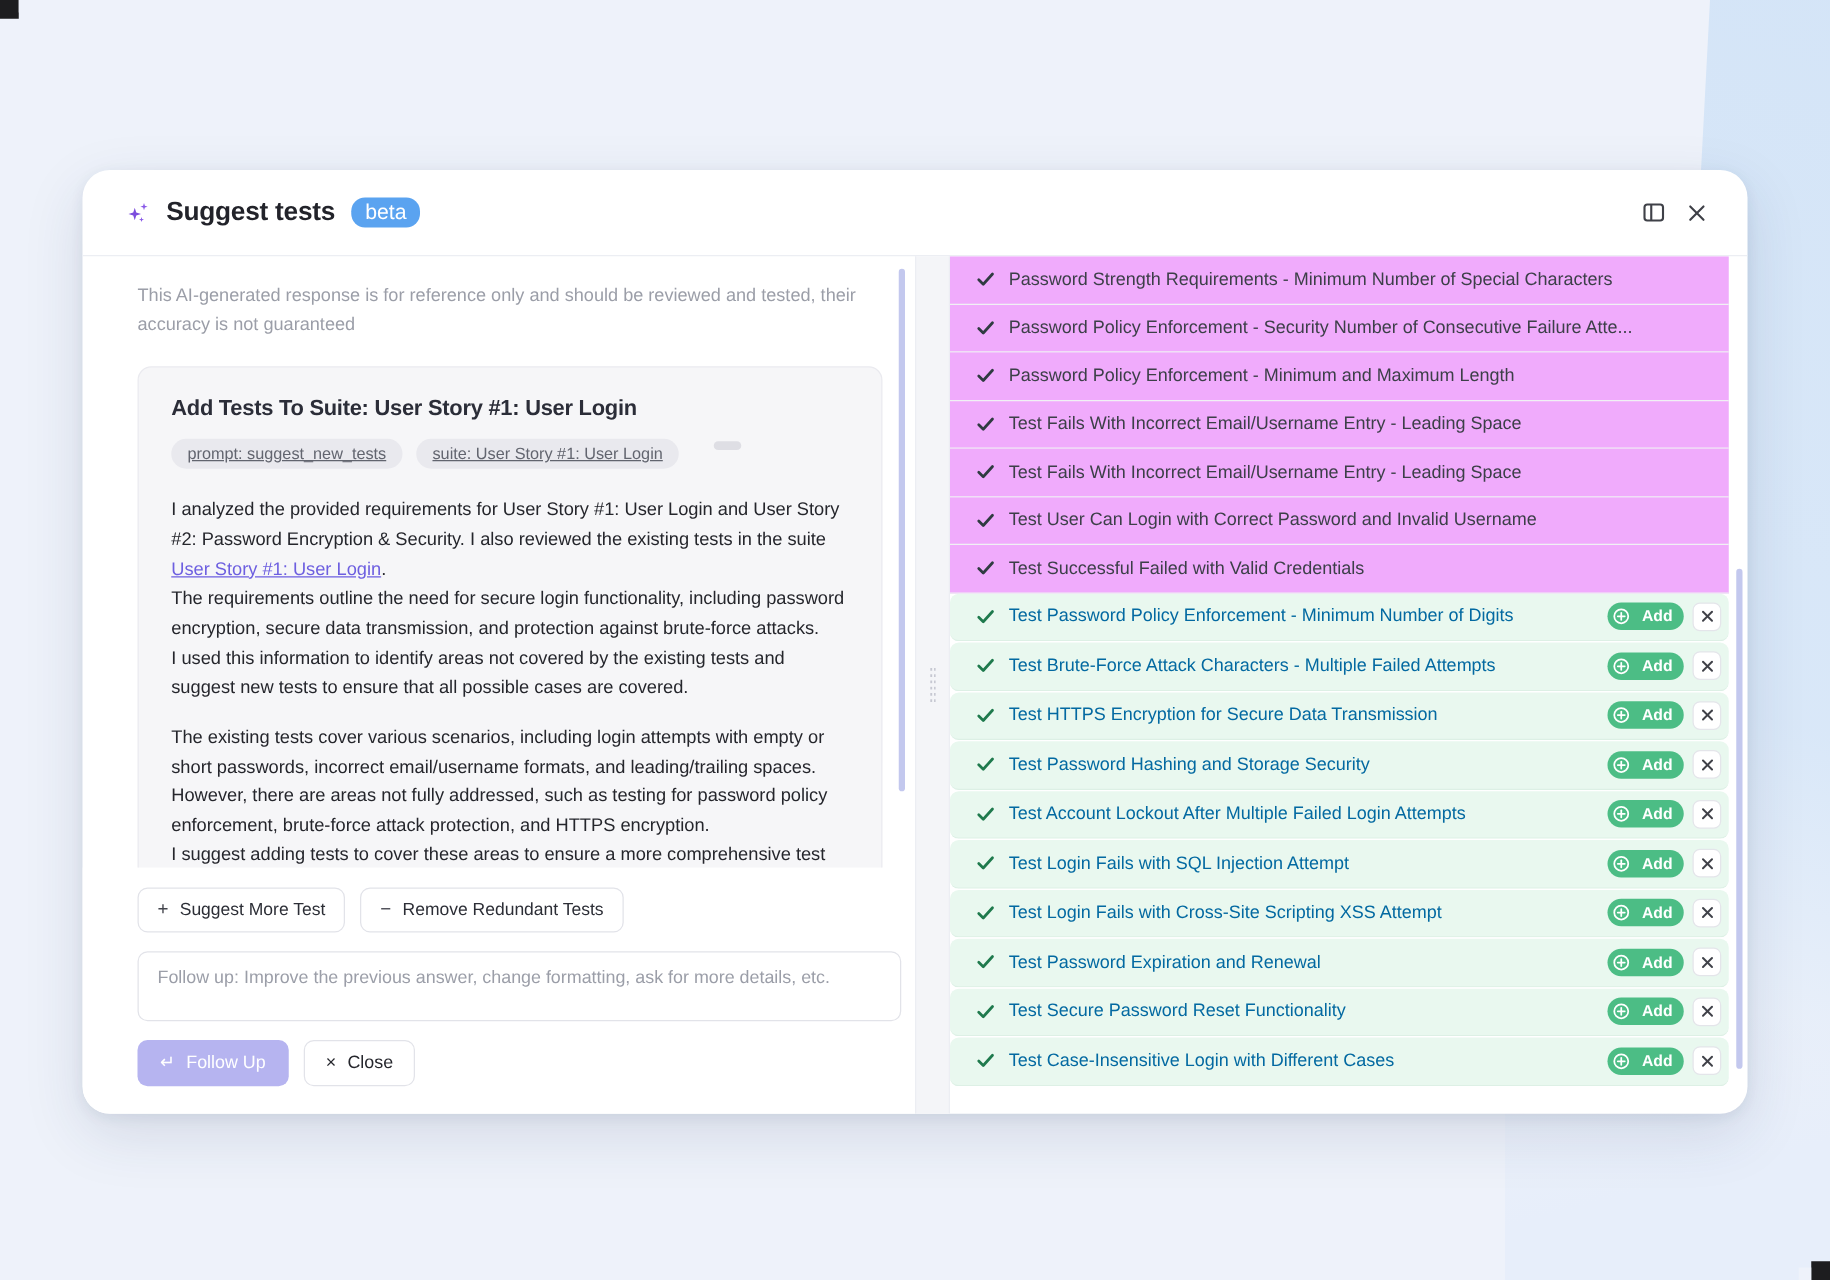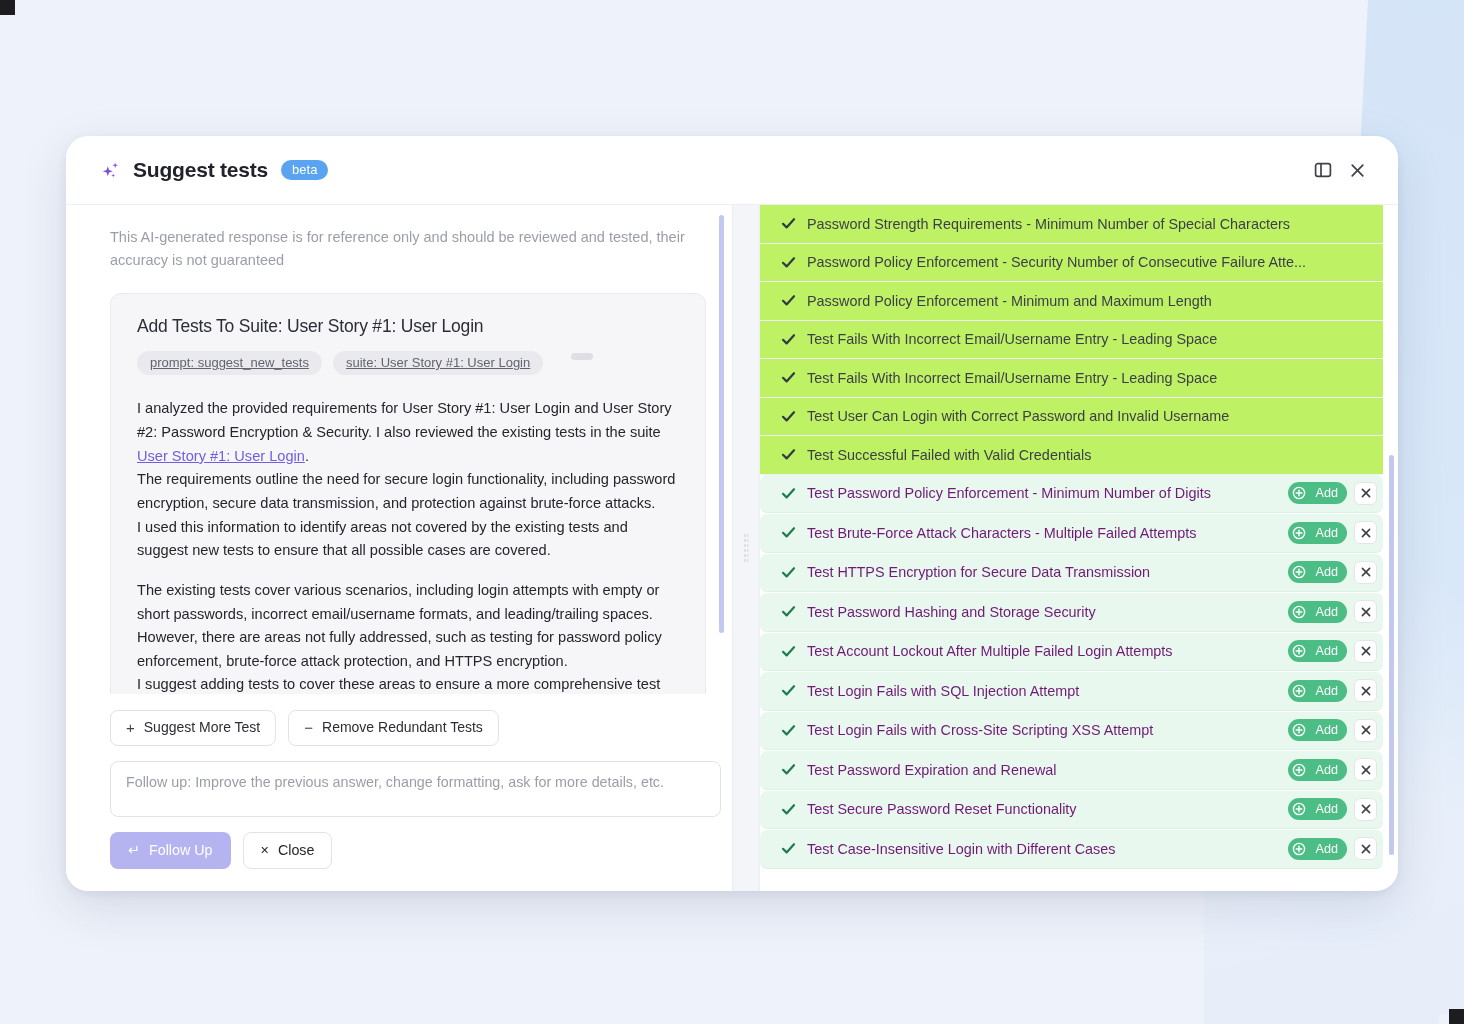--- a/index.html
+++ b/index.html
@@ -93,21 +93,21 @@
   .dlg-title {
     font-size: 21px;
     font-weight: bold;
     color: #22232a;
     letter-spacing: -0.2px;
   }
   .beta-badge {
     margin-left: 13px;
     background: #5aa3f0;
     color: #ffffff;
-    font-size: 13px;
+    font-size: 17px;
     padding: 3px 11px 4px;
     border-radius: 11px;
     line-height: 1;
     font-weight: normal;
   }
   .hdr-spacer { flex: 1; }
   .hdr-btn {
     width: 34px; height: 34px;
     display: flex;
     align-items: center;
@@ -151,21 +151,21 @@
   }
   .response-card {
     background: #f6f6f8;
     border: 1px solid #eaeaef;
     border-radius: 11px;
     padding: 22px 26px 20px;
     position: relative;
   }
   .card-title {
     font-size: 17.5px;
-    font-weight: normal;
+    font-weight: bold;
     color: #2b2d38;
     margin-bottom: 14px;
     letter-spacing: -0.2px;
   }
   .chip-row {
     display: flex;
     align-items: center;
     gap: 11px;
     margin-bottom: 22px;
   }
@@ -329,21 +329,21 @@
     padding: 0 0 0 0;
   }
   .test-row {
     display: flex;
     align-items: center;
     height: 38.5px;
     padding: 0 6px 0 18px;
     border-bottom: 1px solid #f0f1f4;
     cursor: pointer;
   }
-  .test-row.existing { background: #bef264; }
+  .test-row.existing { background: #f0abfc; }
   .test-row.suggested {
     background: #e9f8ef;
     border-bottom: 1px solid #ddf0e5;
     border-radius: 7px;
     margin-bottom: 1px;
   }
   .check-icon {
     flex: 0 0 20px;
     width: 20px;
     display: flex;
@@ -352,42 +352,42 @@
     margin-right: 9px;
   }
   .test-label {
     flex: 1;
     font-size: 14.4px;
     color: #3c3f48;
     white-space: nowrap;
     overflow: hidden;
     text-overflow: ellipsis;
   }
-  .suggested .test-label { color: #701a75; }
+  .suggested .test-label { color: #0369a1; }
   .row-actions {
     display: flex;
     align-items: center;
     gap: 7px;
     flex: 0 0 auto;
     padding-left: 10px;
   }
   .add-btn {
     display: inline-flex;
     align-items: center;
     gap: 10px;
     background: #4cbd85;
     color: #ffffff;
     border: none;
     border-radius: 12px;
     padding: 3px 9px 3px 4px;
     font-size: 12.6px;
     font-family: "Liberation Sans", sans-serif;
     cursor: pointer;
     line-height: 1.3;
-    font-weight: normal;
+    font-weight: bold;
   }
   .x-btn {
     width: 23px; height: 23px;
     border: 1px solid #e4e5ea;
     background: #ffffff;
     border-radius: 6px;
     display: flex;
     align-items: center;
     justify-content: center;
     cursor: pointer;

